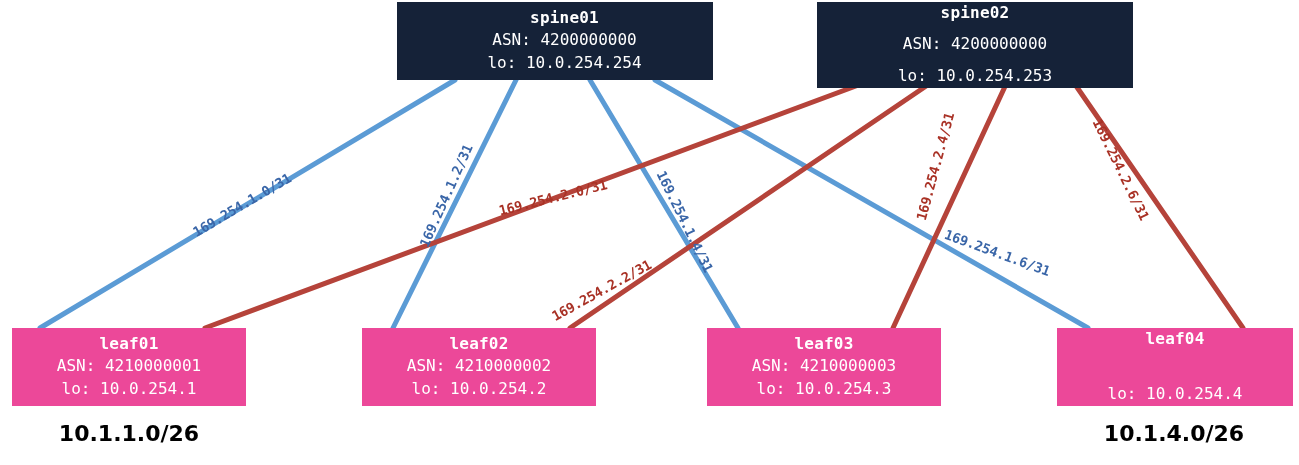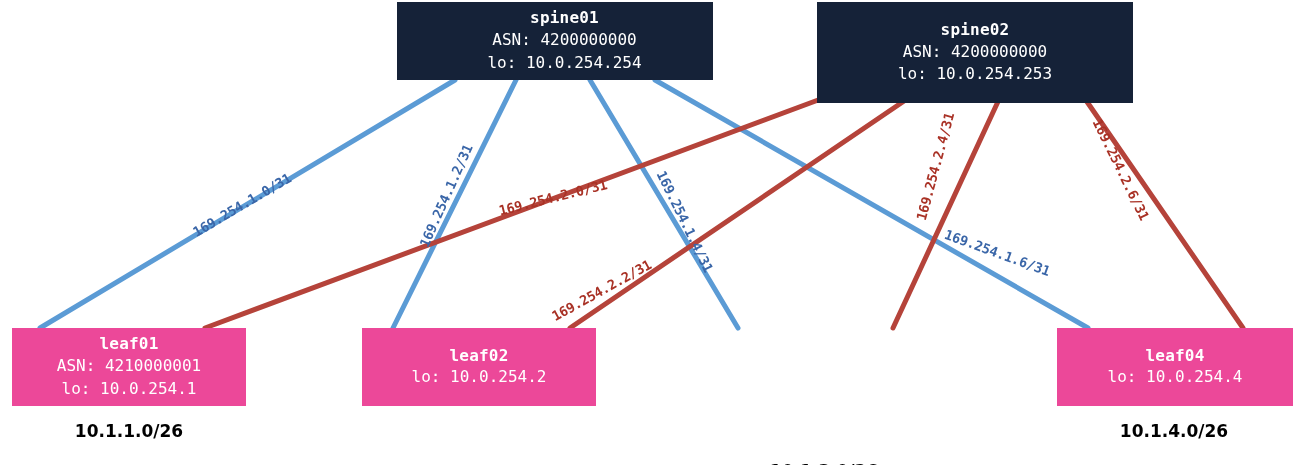--- a/index.html
+++ b/index.html
@@ -46,21 +46,21 @@
   .spine {
     background: #152238;
   }
   .leaf {
     background: #ec4899;
   }
   .subnet {
     position: absolute;
     font-family: "DejaVu Sans", sans-serif;
     font-weight: bold;
-    font-size: 17px;
+    font-size: 22px;
     color: #000000;
     text-align: center;
     z-index: 6;
   }
   .edge-label {
     position: absolute;
     font-family: "DejaVu Sans Mono", monospace;
     font-size: 13.5px;
     font-weight: bold;
     white-space: nowrap;
@@ -88,39 +88,45 @@
         <line x1="1072" y1="80" x2="1243" y2="328" stroke="#b5433a" stroke-width="5" stroke-linecap="round"></line>
       </g>
   </svg>
 
   <div class="node spine" style="left:397px; top:2px; width:316px; height:78px;padding-left:19px;">
     <div class="nd-title">spine01</div>
     <div class="nd-line">ASN: 4200000000</div>
     <div class="nd-line">lo: 10.0.254.254</div>
   </div>
 
-  <div class="node spine" style="left:817px; top:2px; width:316px; height:101px;">
+  <div class="node spine" style="left:817px; top:2px; width:316px; height:86px;justify-content:space-between;">
     <div class="nd-title">spine02</div>
     <div class="nd-line">ASN: 4200000000</div>
     <div class="nd-line">lo: 10.0.254.253</div>
   </div>
 
   <div class="node leaf" style="left:12px; top:328px; width:234px; height:78px;">
     <div class="nd-title">leaf01</div>
     <div class="nd-line">ASN: 4210000001</div>
     <div class="nd-line">lo: 10.0.254.1</div>
   </div>
 
   <div class="node leaf" style="left:362px; top:328px; width:234px; height:78px;">
     <div class="nd-title">leaf02</div>
+    <div class="nd-line">ASN: 4210000002</div>
     <div class="nd-line">lo: 10.0.254.2</div>
   </div>
 
+  <div class="node leaf" style="left:707px; top:328px; width:234px; height:78px;">
+    <div class="nd-title">leaf03</div>
+    <div class="nd-line">ASN: 4210000003</div>
+    <div class="nd-line">lo: 10.0.254.3</div>
+  </div>
 
-  <div class="node leaf" style="left:1057px; top:328px; width:236px; height:78px;">
+  <div class="node leaf" style="left:1057px; top:328px; width:236px; height:78px;justify-content:space-between;">
     <div class="nd-title">leaf04</div>
     <div class="nd-line">lo: 10.0.254.4</div>
   </div>
 
   <div class="subnet" style="left:12px; top:421px; width:234px;">10.1.1.0/26</div>
   <div class="subnet" style="left:707px; top:421px; width:234px;margin-top:40px;">10.1.3.0/26</div>
   <div class="subnet" style="left:1057px; top:421px; width:234px;">10.1.4.0/26</div>
 
   <div class="edge-label lbl-blue" style="left:190px; top:226px; transform: rotate(-30.5deg);">169.254.1.0/31</div>
   <div class="edge-label lbl-blue" style="left:416px; top:243px; transform: rotate(-66deg);">169.254.1.2/31</div>

